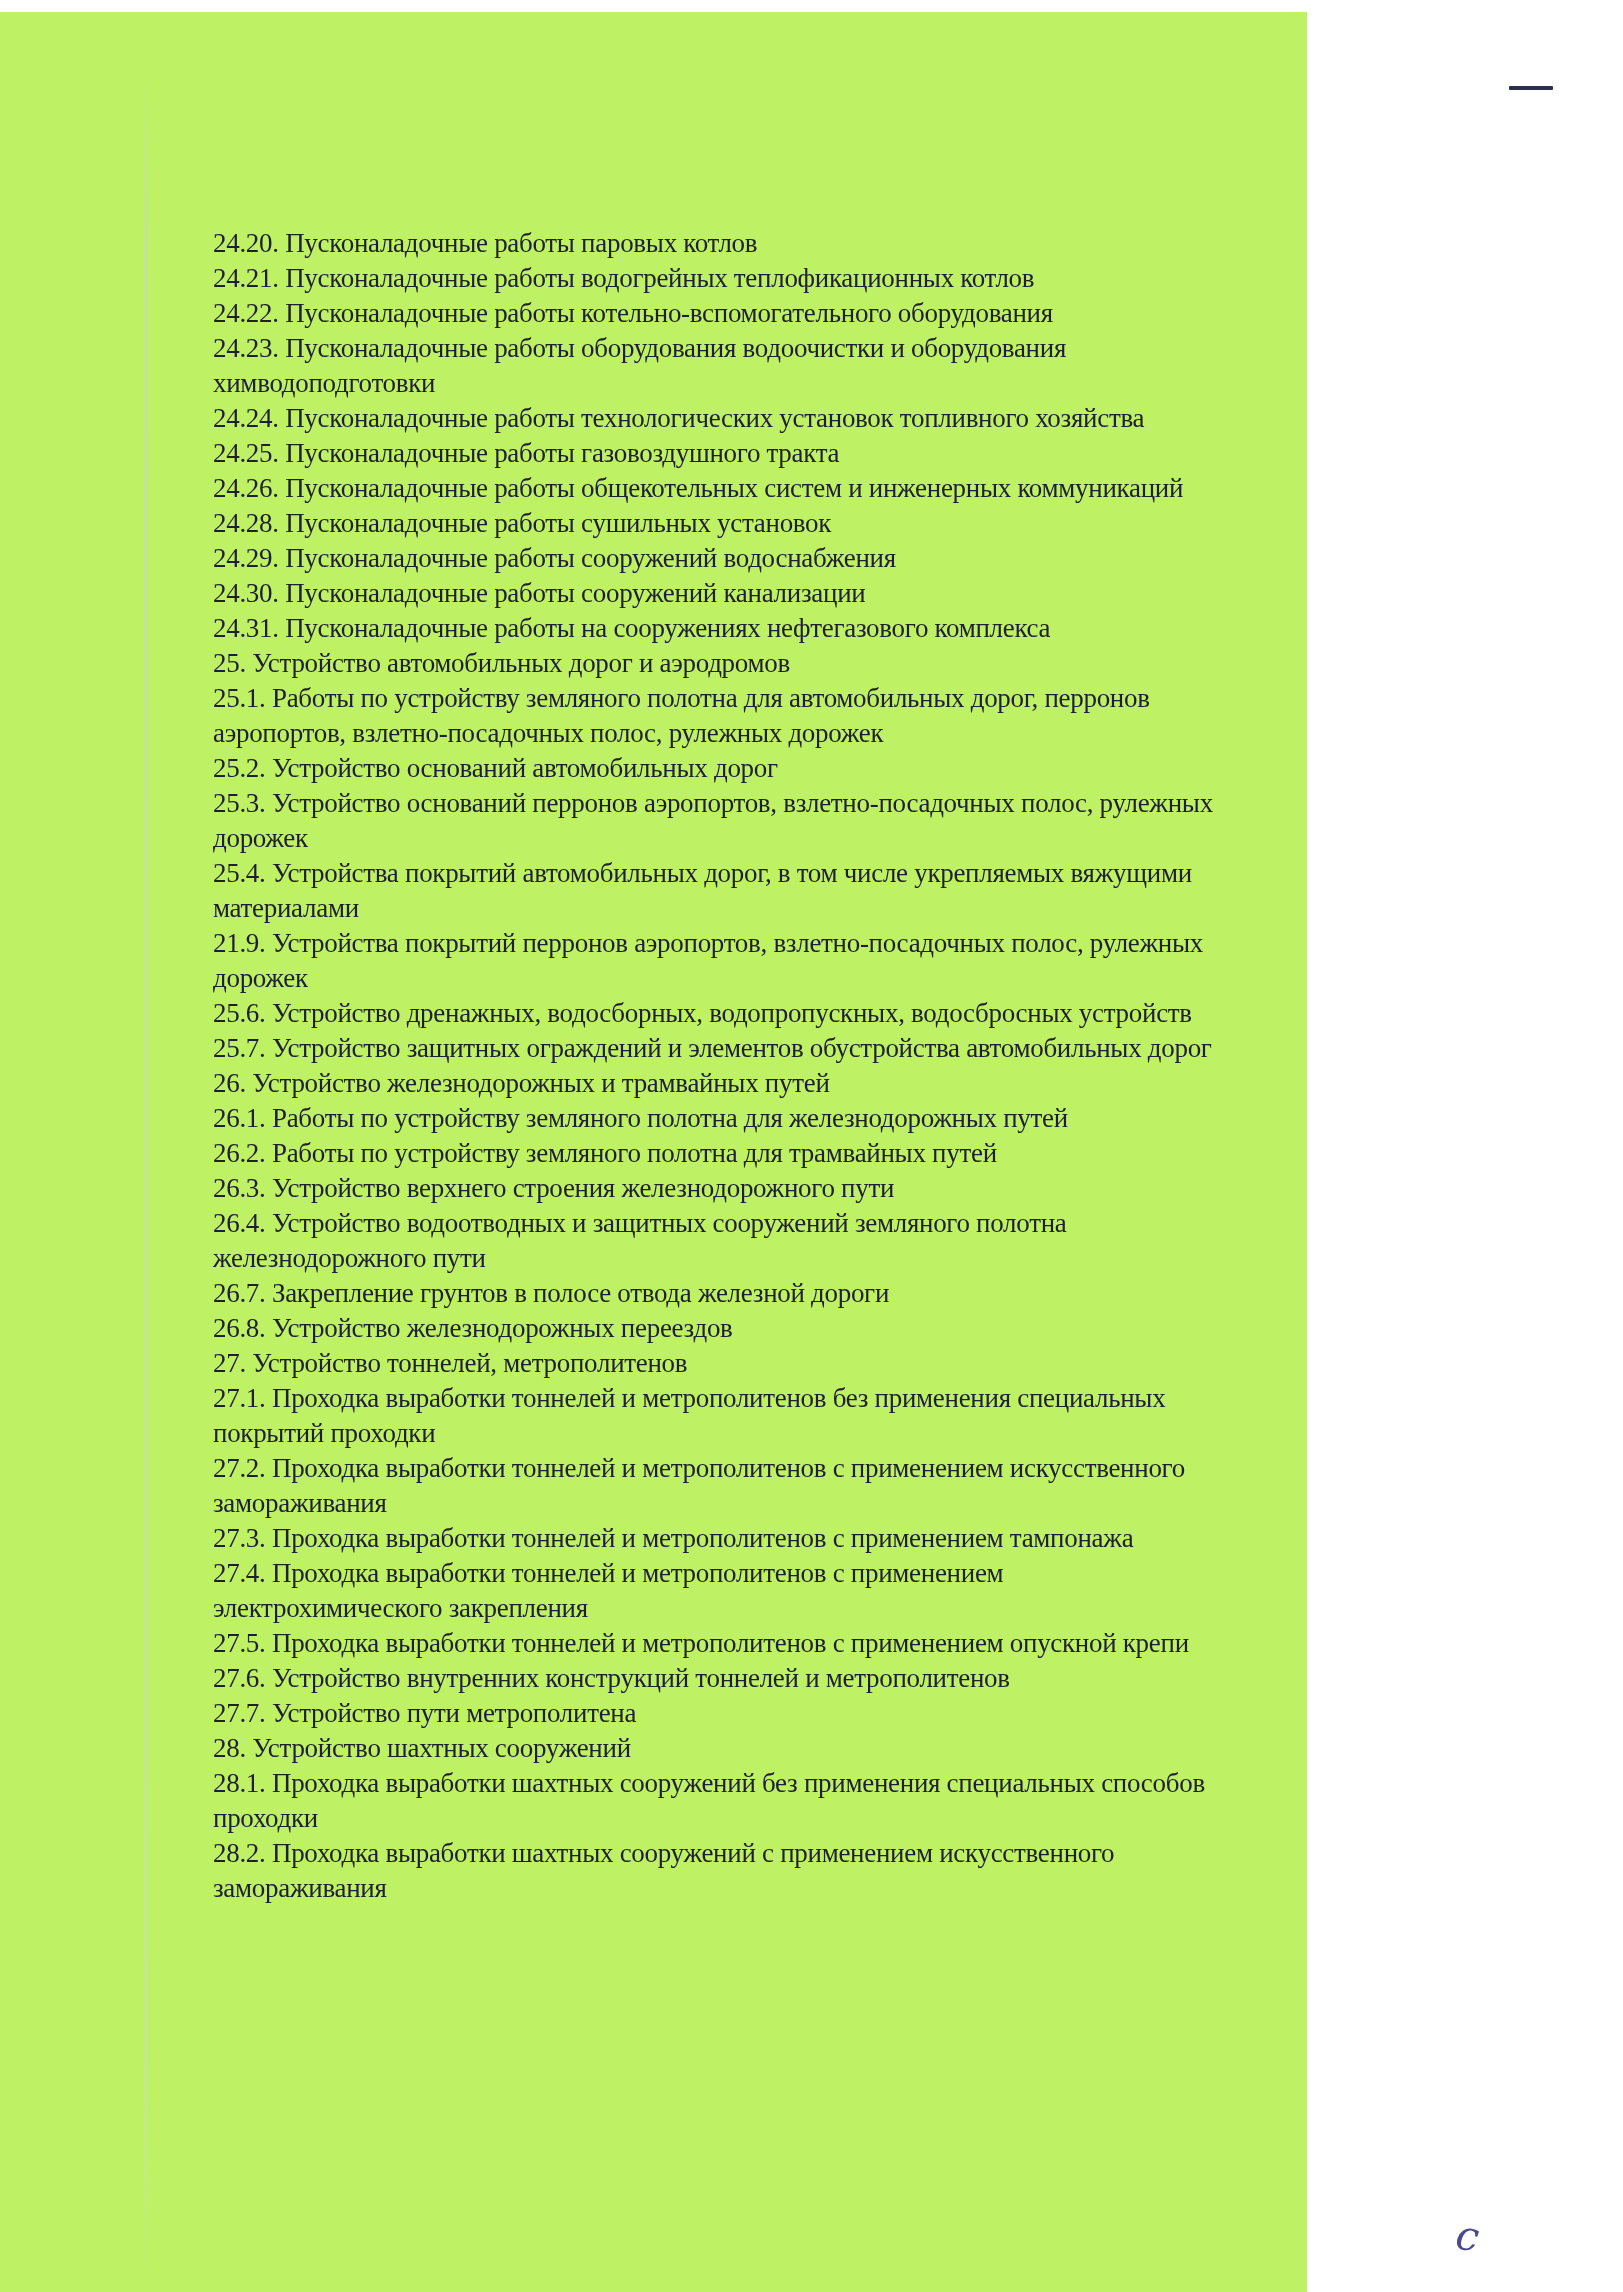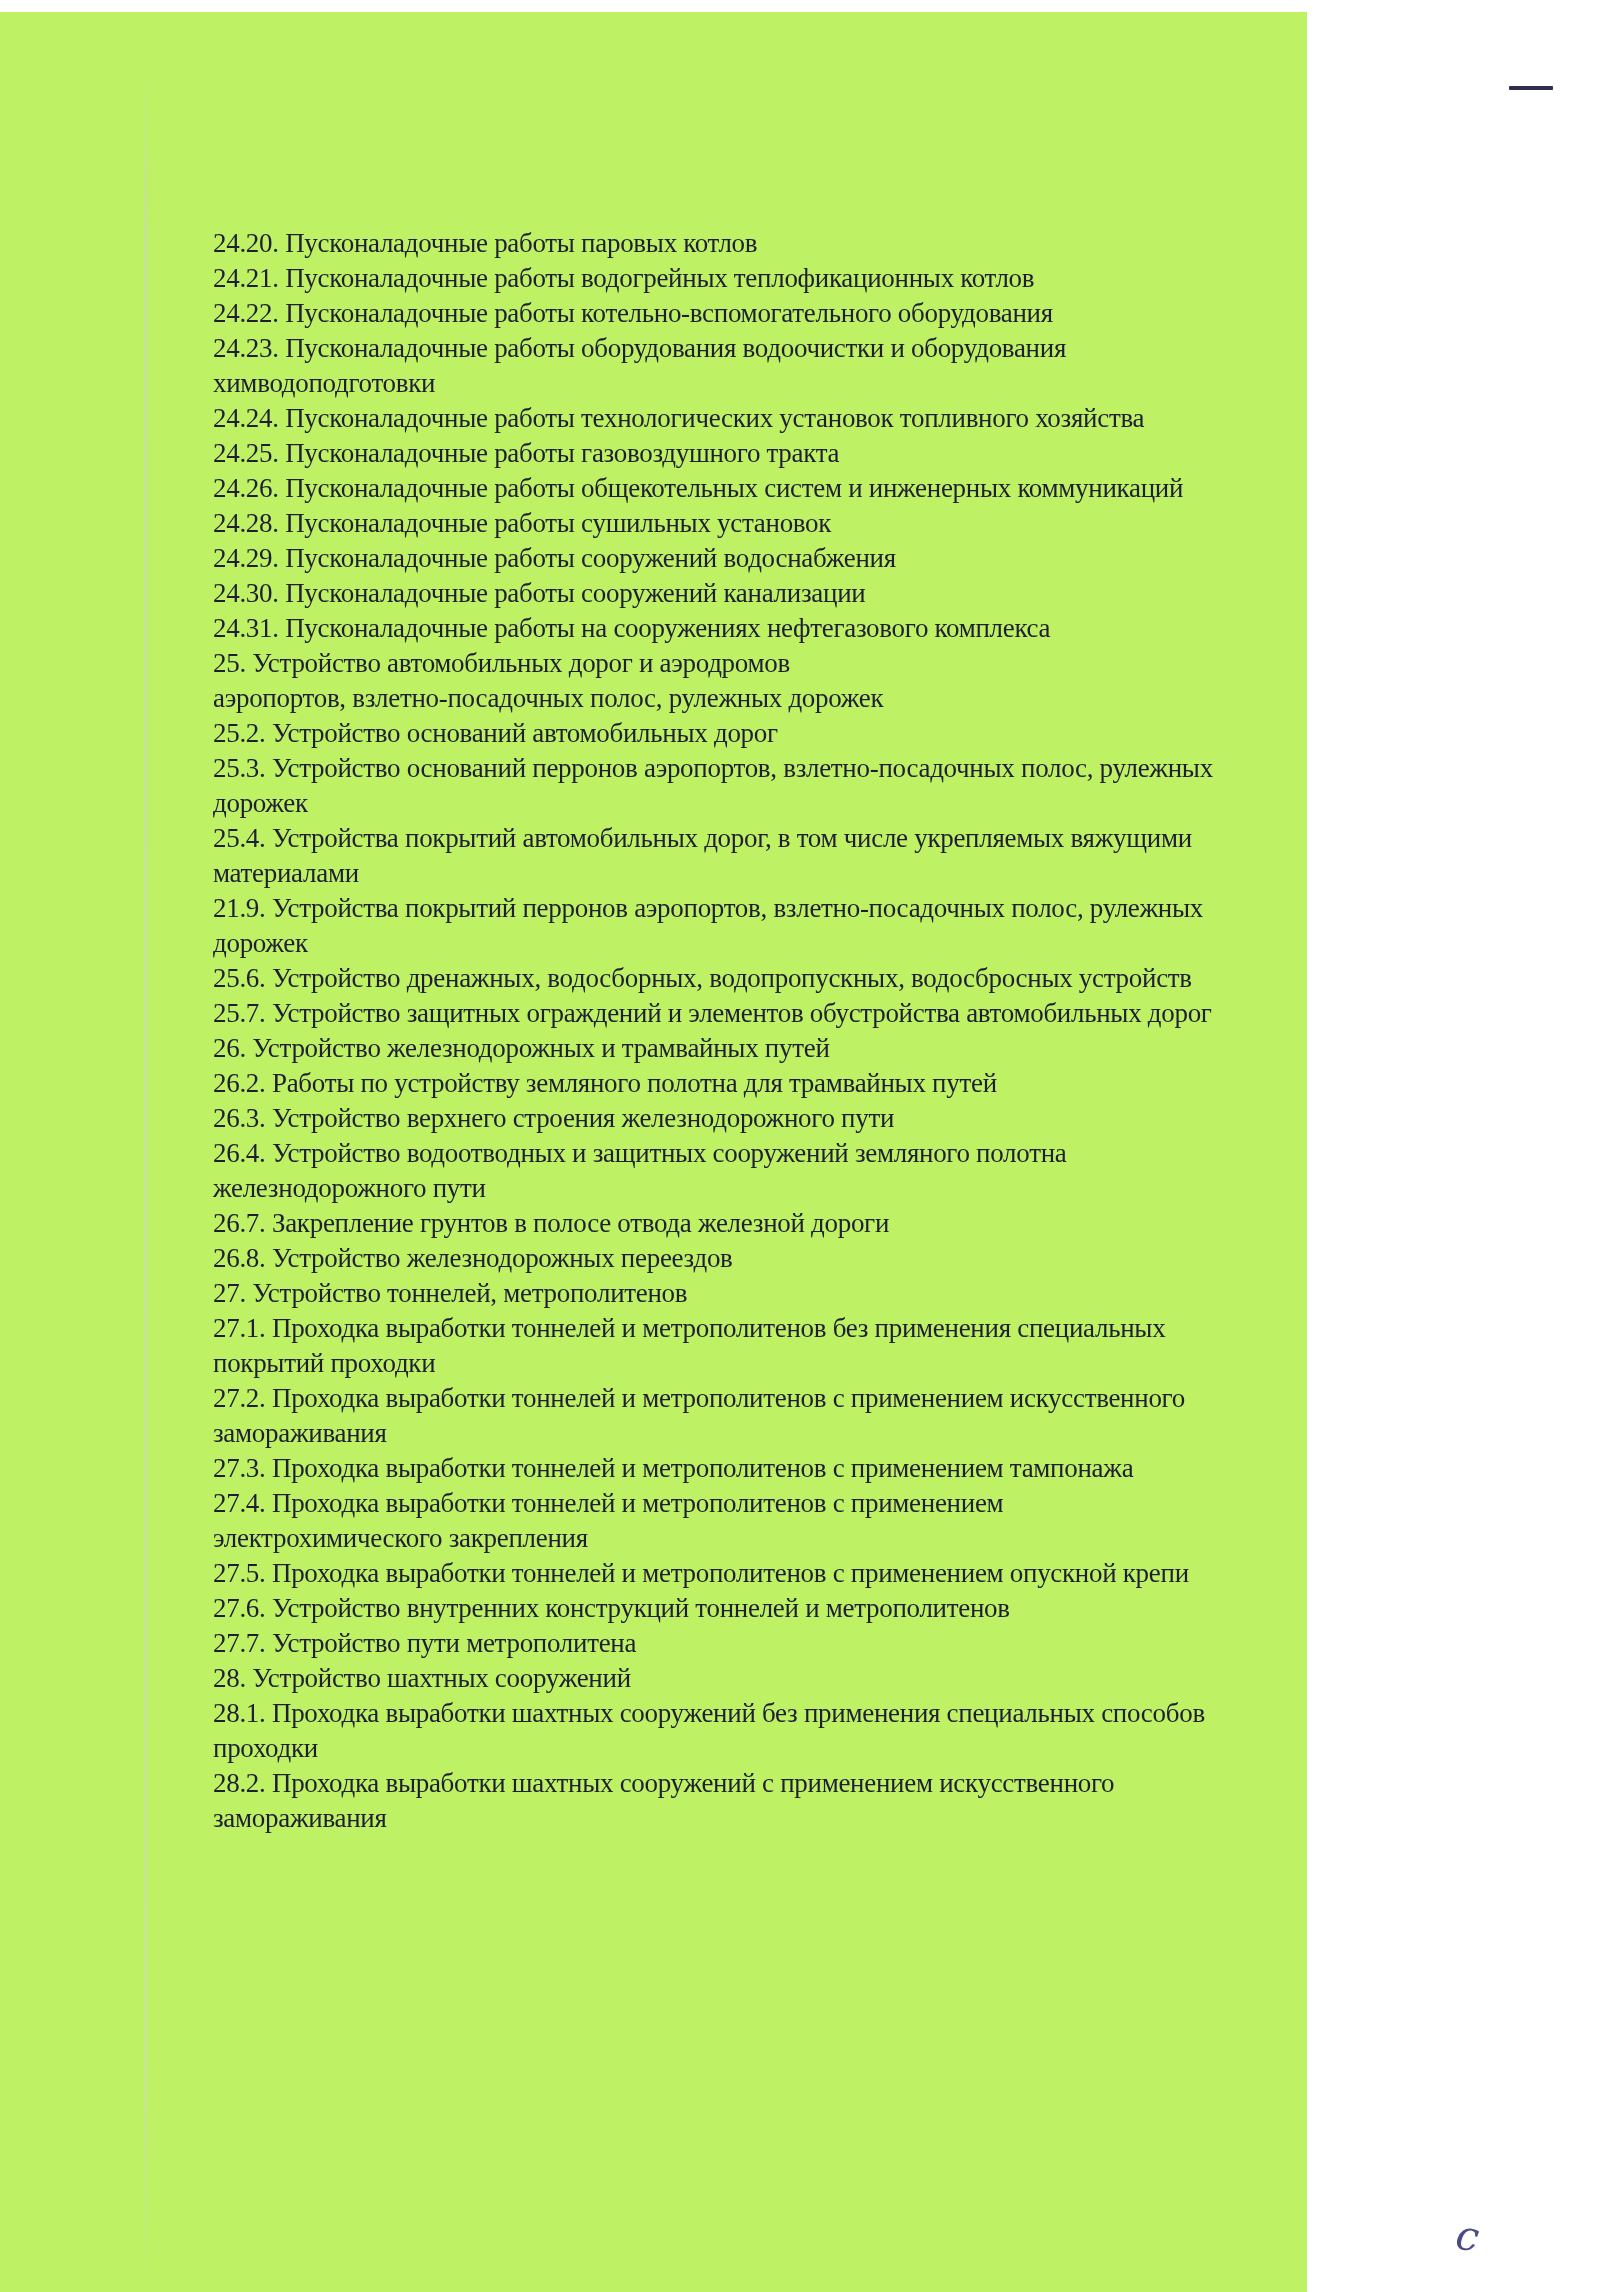--- a/index.html
+++ b/index.html
@@ -78,31 +78,33 @@
       <span class="line">24.23. Пусконаладочные работы оборудования водоочистки и оборудования</span>
       <span class="line">химводоподготовки</span>
       <span class="line">24.24. Пусконаладочные работы технологических установок топливного хозяйства</span>
       <span class="line">24.25. Пусконаладочные работы газовоздушного тракта</span>
       <span class="line">24.26. Пусконаладочные работы общекотельных систем и инженерных коммуникаций</span>
       <span class="line">24.28. Пусконаладочные работы сушильных установок</span>
       <span class="line">24.29. Пусконаладочные работы сооружений водоснабжения</span>
       <span class="line">24.30. Пусконаладочные работы сооружений канализации</span>
       <span class="line">24.31. Пусконаладочные работы на сооружениях нефтегазового комплекса</span>
       <span class="line">25. Устройство автомобильных дорог и аэродромов</span>
+      <span class="line">25.1. Работы по устройству земляного полотна для автомобильных дорог, перронов</span>
       <span class="line">аэропортов, взлетно-посадочных полос, рулежных дорожек</span>
       <span class="line">25.2. Устройство оснований автомобильных дорог</span>
       <span class="line">25.3. Устройство оснований перронов аэропортов, взлетно-посадочных полос, рулежных</span>
       <span class="line">дорожек</span>
       <span class="line">25.4. Устройства покрытий автомобильных дорог, в том числе укрепляемых вяжущими</span>
       <span class="line">материалами</span>
       <span class="line">21.9. Устройства покрытий перронов аэропортов, взлетно-посадочных полос, рулежных</span>
       <span class="line">дорожек</span>
       <span class="line">25.6. Устройство дренажных, водосборных, водопропускных, водосбросных устройств</span>
       <span class="line">25.7. Устройство защитных ограждений и элементов обустройства автомобильных дорог</span>
       <span class="line">26. Устройство железнодорожных и трамвайных путей</span>
+      <span class="line">26.1. Работы по устройству земляного полотна для железнодорожных путей</span>
       <span class="line">26.2. Работы по устройству земляного полотна для трамвайных путей</span>
       <span class="line">26.3. Устройство верхнего строения железнодорожного пути</span>
       <span class="line">26.4. Устройство водоотводных и защитных сооружений земляного полотна</span>
       <span class="line">железнодорожного пути</span>
       <span class="line">26.7. Закрепление грунтов в полосе отвода железной дороги</span>
       <span class="line">26.8. Устройство железнодорожных переездов</span>
       <span class="line">27. Устройство тоннелей, метрополитенов</span>
       <span class="line">27.1. Проходка выработки тоннелей и метрополитенов без применения специальных</span>
       <span class="line">покрытий проходки</span>
       <span class="line">27.2. Проходка выработки тоннелей и метрополитенов с применением искусственного</span>

